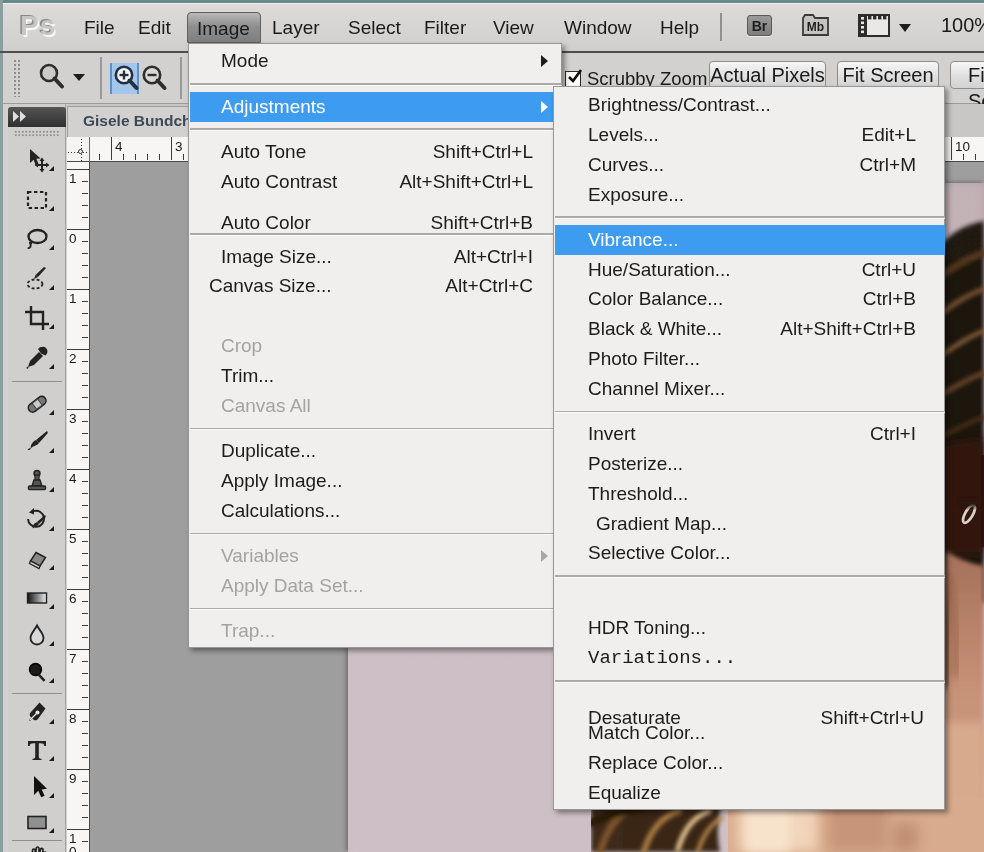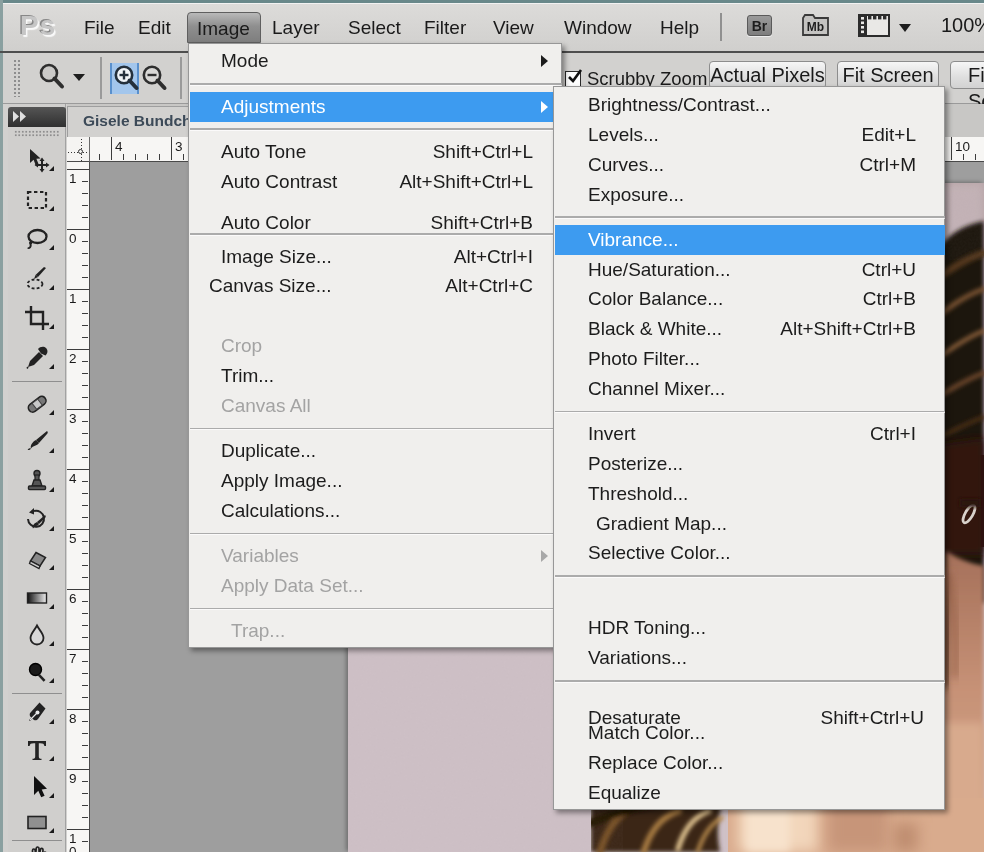--- a/index.html
+++ b/index.html
@@ -584,21 +584,21 @@
 <div class="msep" style="left:1px;top:489.0px;width:372px;"></div>
 <div class="mi dis" style="left:1px;top:497.4px;width:372px;">
       <span class="mt" style="left:31px;">Variables</span>
       <span class="arr" style="border-left-color:#a8a8a8;"></span>
     </div>
 <div class="mi dis" style="left:1px;top:527.3px;width:372px;">
       <span class="mt" style="left:31px;">Apply Data Set...</span>
     </div>
 <div class="msep" style="left:1px;top:564.0px;width:372px;"></div>
 <div class="mi dis" style="left:1px;top:572.4px;width:372px;">
-      <span class="mt" style="left:31px;margin-left:10px;">Trap...</span>
+      <span class="mt" style="left:31px;">Trap...</span>
     </div>
 </div>
 
 <div class="menu" style="left:553px;top:86px;width:392px;height:723.9px;">
 <div class="mi" style="left:1px;top:3.0px;width:390px;">
       <span class="mt" style="left:33px;">Brightness/Contrast...</span>
     </div>
 <div class="mi" style="left:1px;top:32.9px;width:390px;">
       <span class="mt" style="left:33px;">Levels...</span>
       <span class="ms" style="right:29px;">Edit+L</span>
@@ -646,21 +646,21 @@
 <div class="mi" style="left:1px;top:421.7px;width:390px;">
       <span class="mt" style="left:33px;margin-left:8px;">Gradient Map...</span>
     </div>
 <div class="mi" style="left:1px;top:451.5px;width:390px;">
       <span class="mt" style="left:33px;">Selective Color...</span>
     </div>
 <div class="msep" style="left:1px;top:488.3px;width:390px;"></div>
 <div class="mi" style="left:1px;top:526.5px;width:390px;">
       <span class="mt" style="left:33px;">HDR Toning...</span>
     </div>
-<div class="mi" style="left:1px;top:556.4px;width:390px;">
+<div class="mi" style="left:1px;top:556.4px;width:390px;font-family:Liberation Mono, monospace;">
       <span class="mt" style="left:33px;">Variations...</span>
     </div>
 <div class="msep" style="left:1px;top:593.1px;width:390px;"></div>
 <div class="mi" style="left:1px;top:616px;width:398px;">
       <span class="mt" style="left:33px;">Desaturate</span>
       <span class="ms" style="right:29px;">Shift+Ctrl+U</span>
     </div>
 <div class="mi" style="left:1px;top:631.4px;width:390px;">
       <span class="mt" style="left:33px;">Match Color...</span>
     </div>

